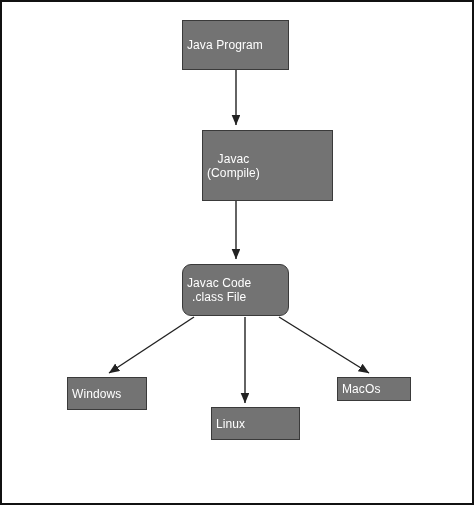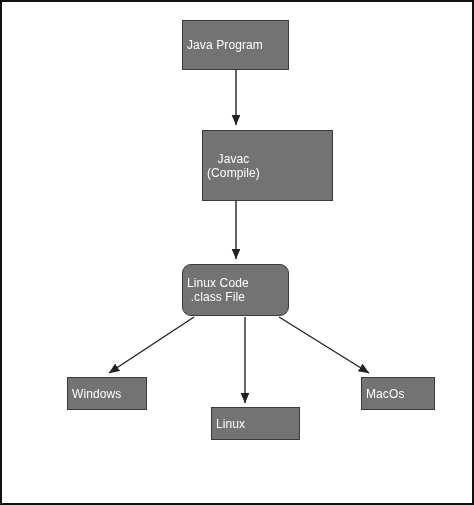--- a/index.html
+++ b/index.html
@@ -77,29 +77,29 @@
   <div class="node" style="left:180px; top:18px; width:107px; height:50px;">
     <span class="node-label">Java Program</span>
   </div>
 
   <div class="node" style="left:180px; top:128px; width:131px; height:71px;margin-left:20px;">
     <span class="node-label">Javac
 (Compile)</span>
   </div>
 
   <div class="node rounded" style="left:180px; top:262px; width:107px; height:52px;">
-    <span class="node-label">Linux Code
+    <span class="node-label">Javac Code
 .class File</span>
   </div>
 
   <div class="node" style="left:65px; top:375px; width:80px; height:33px;">
     <span class="node-label">Windows</span>
   </div>
 
   <div class="node" style="left:209px; top:405px; width:89px; height:33px;">
     <span class="node-label">Linux</span>
   </div>
 
-  <div class="node" style="left:335px; top:375px; width:74px; height:33px;margin-left:24px;">
+  <div class="node" style="left:335px; top:375px; width:74px; height:24px;">
     <span class="node-label">MacOs</span>
   </div>
 
 </div>
 
 </body></html>

